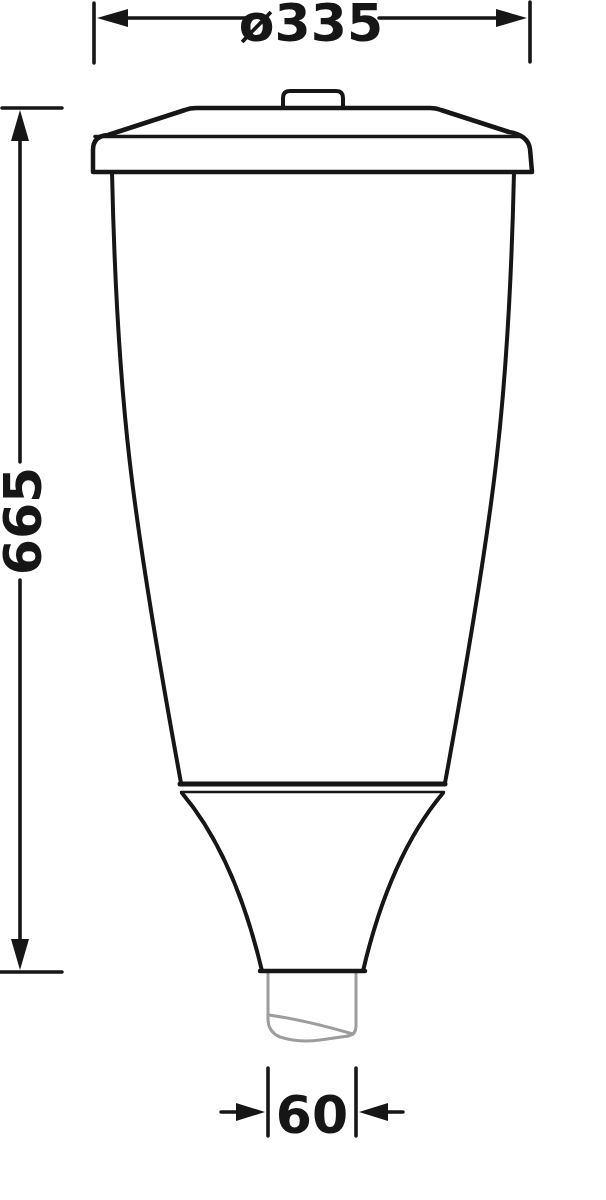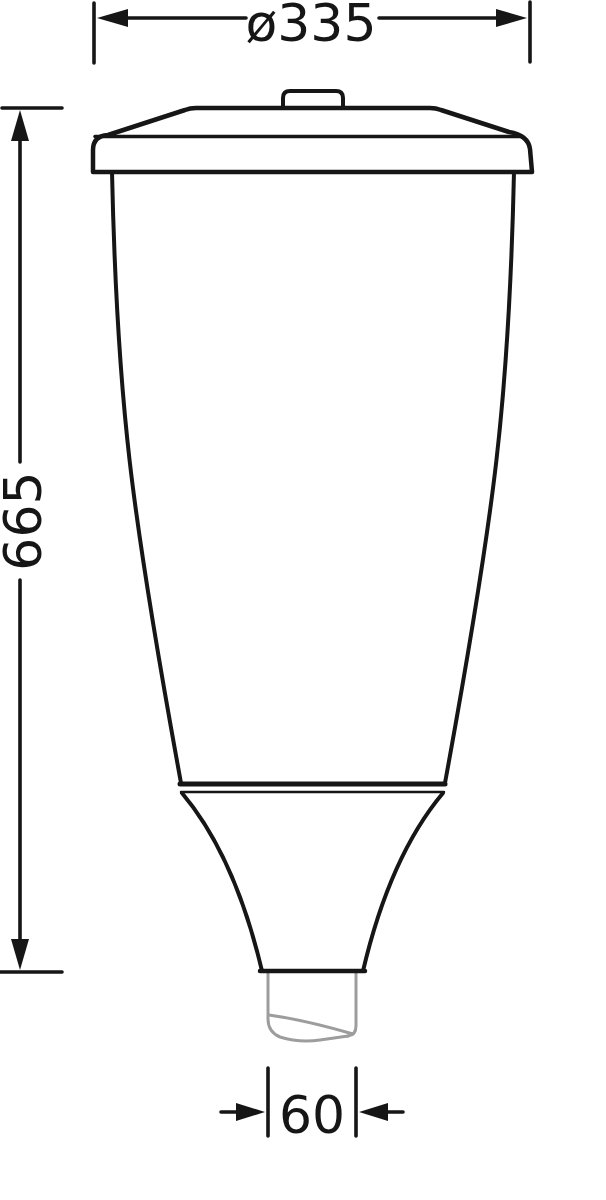--- a/index.html
+++ b/index.html
@@ -6,20 +6,21 @@
     margin: 0;
     padding: 0;
     background: #ffffff;
   }
   .drawing-page {
     position: relative;
     width: 606px;
     height: 1200px;
     background: #ffffff;
     overflow: hidden;
+    font-weight: bold;
   }
   svg {
     display: block;
   }
   .dim-text {
     font-family: "DejaVu Sans", "Liberation Sans", sans-serif;
     font-size: 52px;
     fill: #161616;
   }
   .ink {

